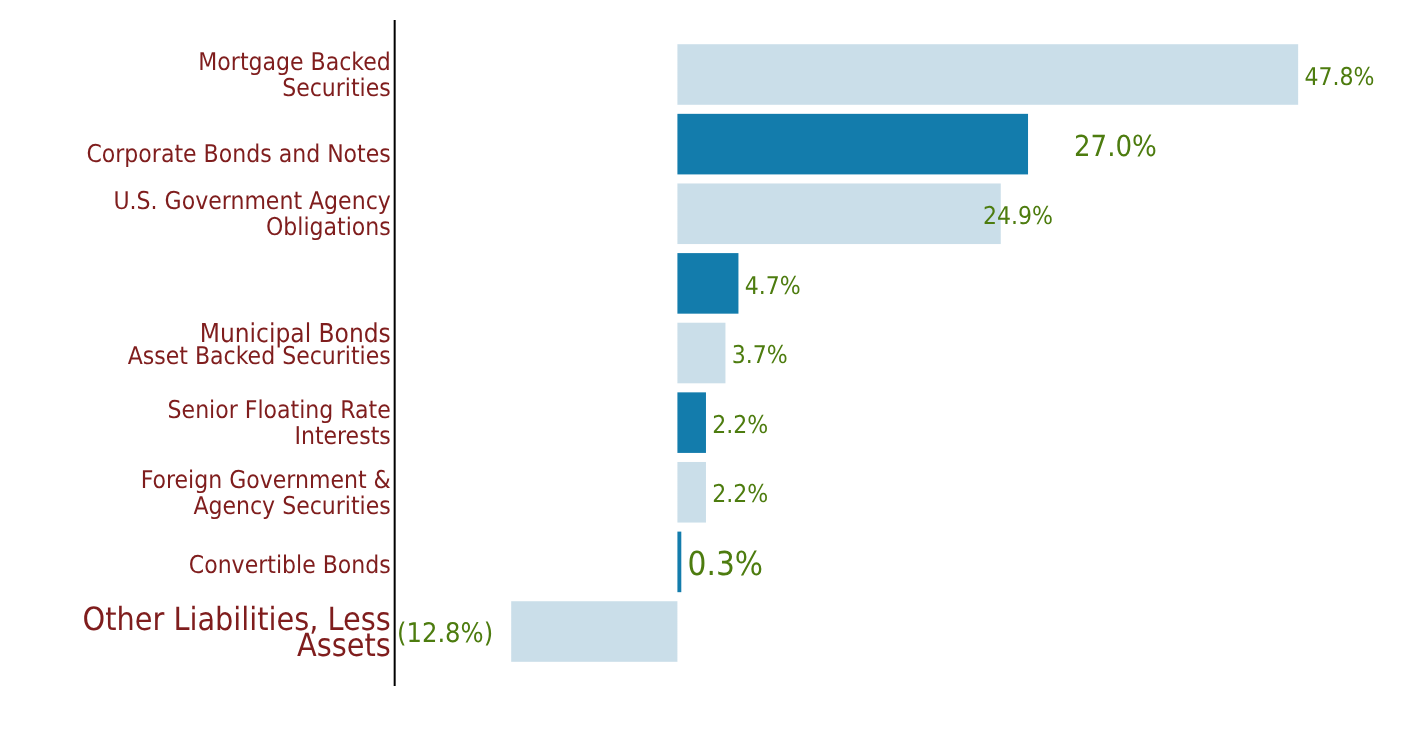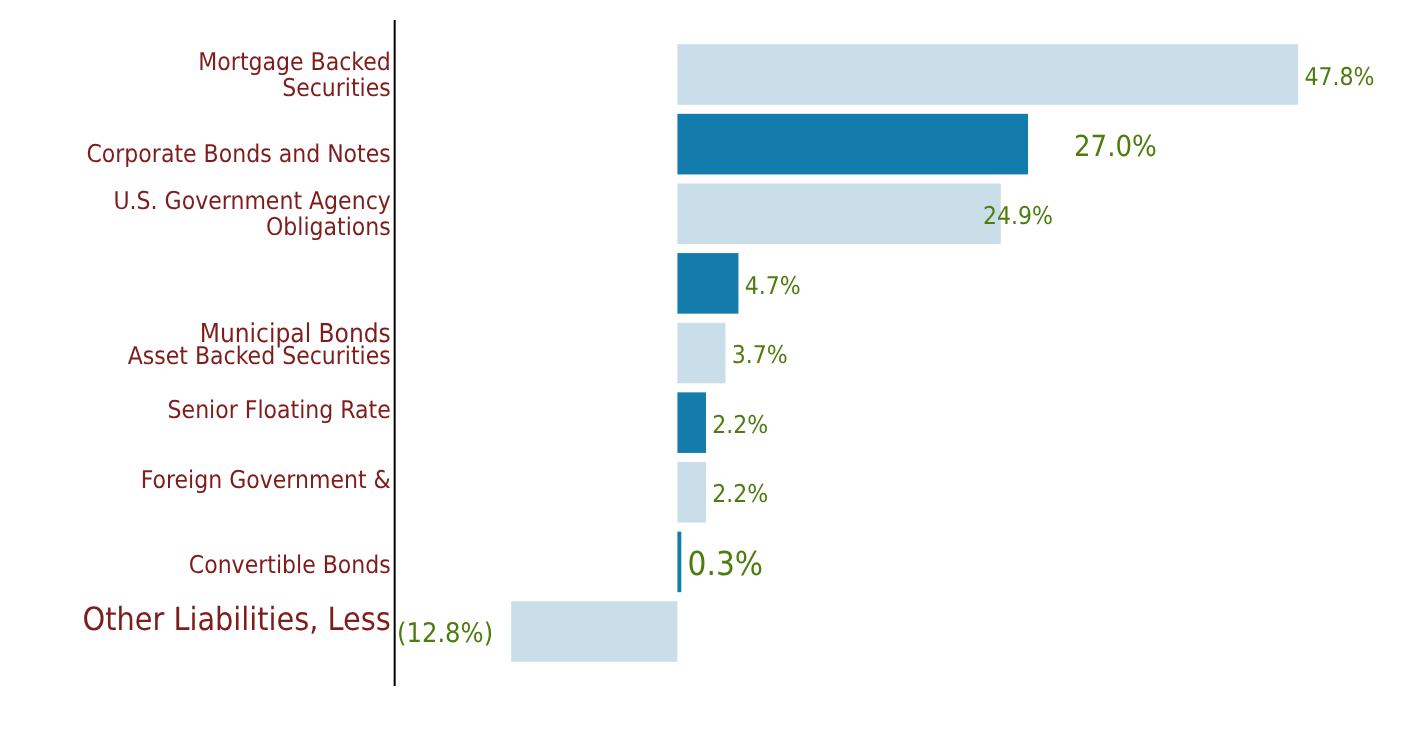--- a/index.html
+++ b/index.html
@@ -61,34 +61,37 @@
 
   <div class="bar" style="left: 674px; top: 319px; width: 55px; height: 68px; background: linear-gradient(to right, rgba(202, 222, 233, 0) 0px, rgba(202, 222, 233, 0) 2.5px, rgba(202, 222, 233, 0.592) 3px, rgba(202, 222, 233, 0.592) 3.5px, rgb(202, 222, 233) 4px, rgb(202, 222, 233) 50.5px, rgba(202, 222, 233, 0.455) 51px, rgba(202, 222, 233, 0.455) 51.5px, rgba(202, 222, 233, 0) 52px); mask-image: linear-gradient(rgba(0, 0, 0, 0) 0px, rgba(0, 0, 0, 0) 2.5px, rgba(0, 0, 0, 0.28) 3px, rgba(0, 0, 0, 0.28) 3.5px, rgb(0, 0, 0) 4px, rgb(0, 0, 0) 63.5px, rgba(0, 0, 0, 0.3) 64px, rgba(0, 0, 0, 0.3) 64.5px, rgba(0, 0, 0, 0) 65px);"></div>
   <div class="cat-label" style="font-size: 24.5px; line-height: 26px; width: 374.8px; top: 342.812px;">
       <span class="cat-line">Asset Backed Securities</span>
     </div>
   <div class="value-label" style="font-size: 24.5px; line-height: 26px; left: 731.755px; top: 342.162px;">3.7%</div>
 
   <div class="bar" style="left: 674px; top: 389px; width: 35px; height: 67px; background: linear-gradient(to right, rgba(19, 124, 172, 0) 0px, rgba(19, 124, 172, 0) 2.5px, rgba(19, 124, 172, 0.592) 3px, rgba(19, 124, 172, 0.592) 3.5px, rgb(19, 124, 172) 4px, rgb(19, 124, 172) 30.5px, rgba(19, 124, 172, 0.976) 31px, rgba(19, 124, 172, 0.976) 31.5px, rgba(19, 124, 172, 0) 32px); mask-image: linear-gradient(rgba(0, 0, 0, 0) 0px, rgba(0, 0, 0, 0) 2.5px, rgba(0, 0, 0, 0.65) 3px, rgba(0, 0, 0, 0.65) 3.5px, rgb(0, 0, 0) 4px, rgb(0, 0, 0) 62.5px, rgba(0, 0, 0, 0.93) 63px, rgba(0, 0, 0, 0.93) 63.5px, rgba(0, 0, 0, 0) 64px);"></div>
   <div class="cat-label" style="font-size: 24.5px; line-height: 26px; width: 374.8px; top: 397.19px;">
       <span class="cat-line">Senior Floating Rate</span>
+      <span class="cat-line">Interests</span>
     </div>
   <div class="value-label" style="font-size: 24.5px; line-height: 26px; left: 712.276px; top: 411.79px;">2.2%</div>
 
   <div class="bar" style="left: 674px; top: 458px; width: 35px; height: 68px; background: linear-gradient(to right, rgba(202, 222, 233, 0) 0px, rgba(202, 222, 233, 0) 2.5px, rgba(202, 222, 233, 0.592) 3px, rgba(202, 222, 233, 0.592) 3.5px, rgb(202, 222, 233) 4px, rgb(202, 222, 233) 30.5px, rgba(202, 222, 233, 0.976) 31px, rgba(202, 222, 233, 0.976) 31.5px, rgba(202, 222, 233, 0) 32px); mask-image: linear-gradient(rgba(0, 0, 0, 0) 0px, rgba(0, 0, 0, 0) 2.5px, rgba(0, 0, 0, 0.024) 3px, rgba(0, 0, 0, 0.024) 3.5px, rgb(0, 0, 0) 4px, rgb(0, 0, 0) 63.5px, rgba(0, 0, 0, 0.557) 64px, rgba(0, 0, 0, 0.557) 64.5px, rgba(0, 0, 0, 0) 65px);"></div>
   <div class="cat-label" style="font-size: 24.5px; line-height: 26px; width: 374.8px; top: 466.818px;">
       <span class="cat-line">Foreign Government &amp;</span>
+      <span class="cat-line">Agency Securities</span>
     </div>
   <div class="value-label" style="font-size: 24.5px; line-height: 26px; left: 712.276px; top: 481.418px;">2.2%</div>
 
   <div class="bar" style="left: 674px; top: 528px; width: 11px; height: 68px; background: linear-gradient(to right, rgba(19, 124, 172, 0) 0px, rgba(19, 124, 172, 0) 2.5px, rgba(19, 124, 172, 0.592) 3px, rgba(19, 124, 172, 0.592) 3.5px, rgb(19, 124, 172) 4px, rgb(19, 124, 172) 6.5px, rgba(19, 124, 172, 0.3) 7px, rgba(19, 124, 172, 0.3) 7.5px, rgba(19, 124, 172, 0) 8px); mask-image: linear-gradient(rgba(0, 0, 0, 0) 0px, rgba(0, 0, 0, 0) 2.5px, rgba(0, 0, 0, 0.392) 3px, rgba(0, 0, 0, 0.392) 3.5px, rgb(0, 0, 0) 4px, rgb(0, 0, 0) 63.5px, rgba(0, 0, 0, 0.184) 64px, rgba(0, 0, 0, 0.184) 64.5px, rgba(0, 0, 0, 0) 65px);"></div>
   <div class="cat-label" style="font-size: 24.5px; line-height: 26px; width: 374.8px; top: 551.696px;">
       <span class="cat-line">Convertible Bonds</span>
     </div>
   <div class="value-label" style="font-size: 33px; line-height: 26px; left: 687.603px; top: 551.046px;">0.3%</div>
 
   <div class="bar" style="left: 508px; top: 598px; width: 173px; height: 67px; background: linear-gradient(to right, rgba(202, 222, 233, 0) 0px, rgba(202, 222, 233, 0) 2.5px, rgba(202, 222, 233, 0.816) 3px, rgba(202, 222, 233, 0.816) 3.5px, rgb(202, 222, 233) 4px, rgb(202, 222, 233) 168.5px, rgba(202, 222, 233, 0.408) 169px, rgba(202, 222, 233, 0.408) 169.5px, rgba(202, 222, 233, 0) 170px); mask-image: linear-gradient(rgba(0, 0, 0, 0) 0px, rgba(0, 0, 0, 0) 2.5px, rgba(0, 0, 0, 0.765) 3px, rgba(0, 0, 0, 0.765) 3.5px, rgb(0, 0, 0) 4px, rgb(0, 0, 0) 62.5px, rgba(0, 0, 0, 0.816) 63px, rgba(0, 0, 0, 0.816) 63.5px, rgba(0, 0, 0, 0) 64px);"></div>
   <div class="cat-label" style="font-size: 32px; line-height: 26px; width: 374.8px; top: 606.074px;">
       <span class="cat-line">Other Liabilities, Less</span>
+      <span class="cat-line">Assets</span>
     </div>
   <div class="value-label" style="font-size: 27px; line-height: 26px; left: 397px; top: 620.674px; text-align: center;">(12.8%)</div>
 
 </div>
 
 </body></html>

